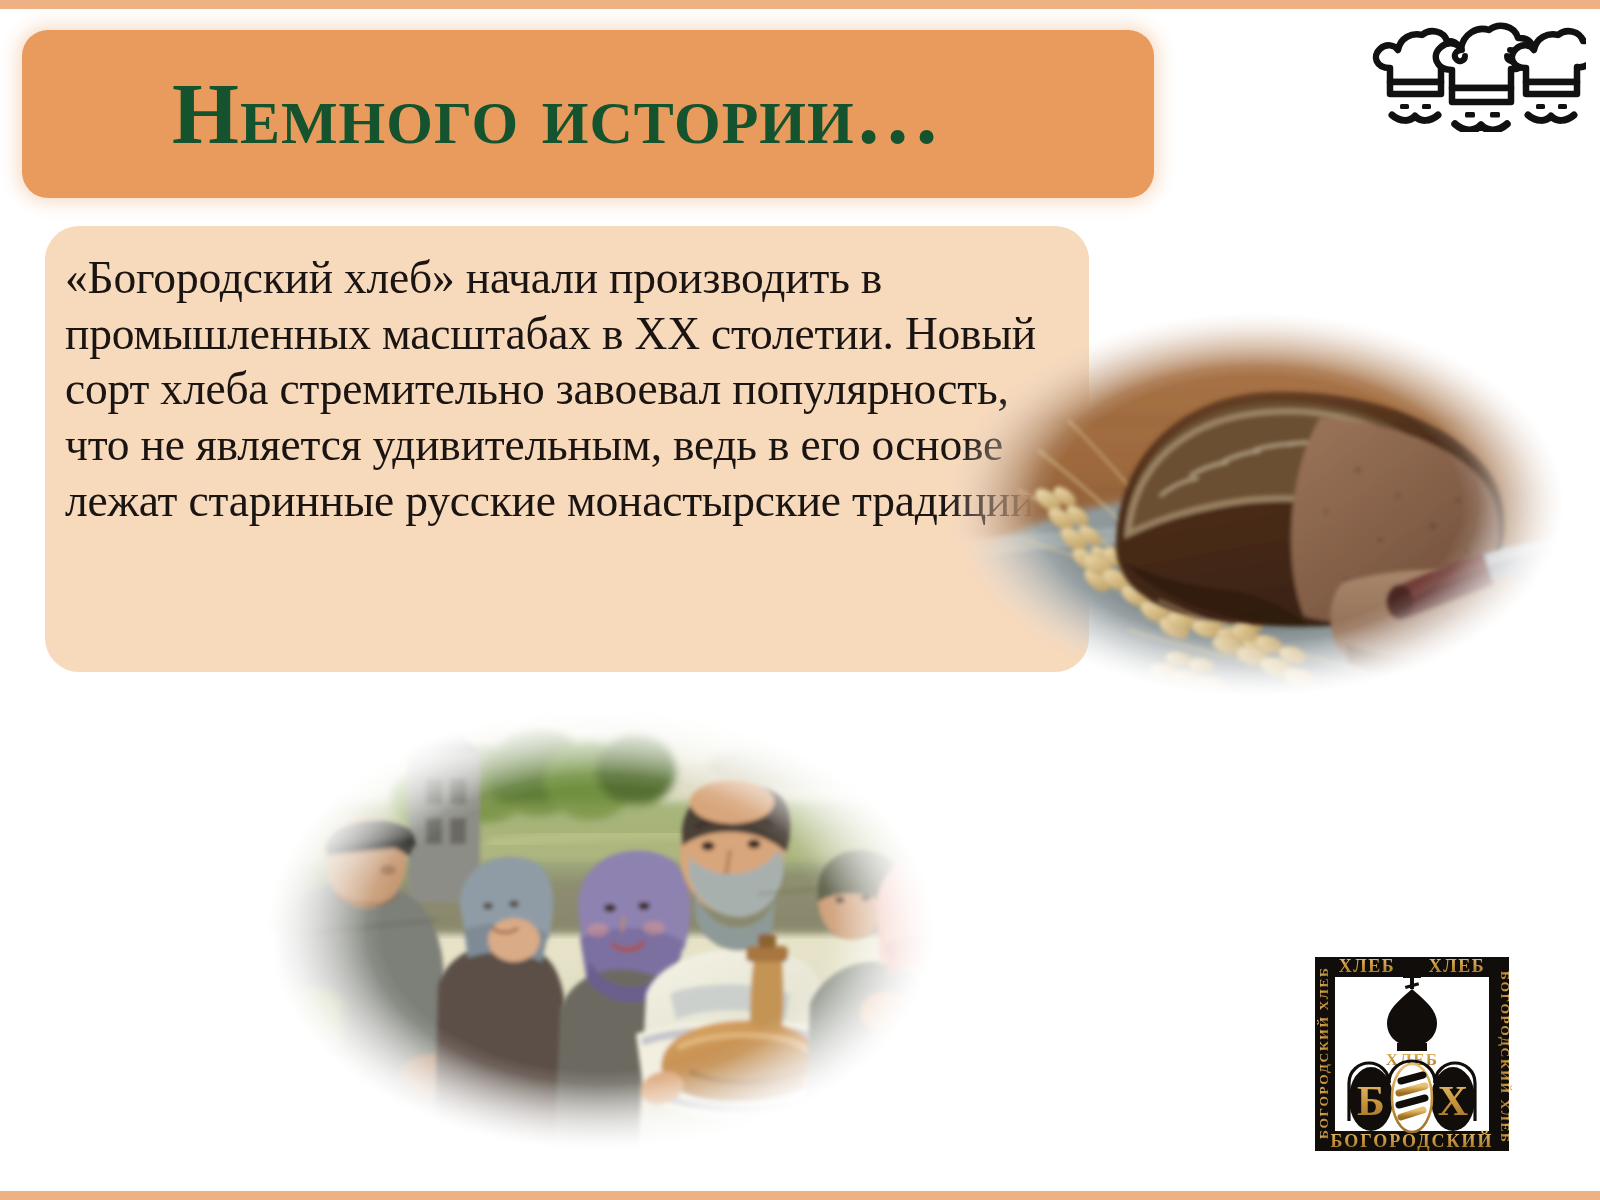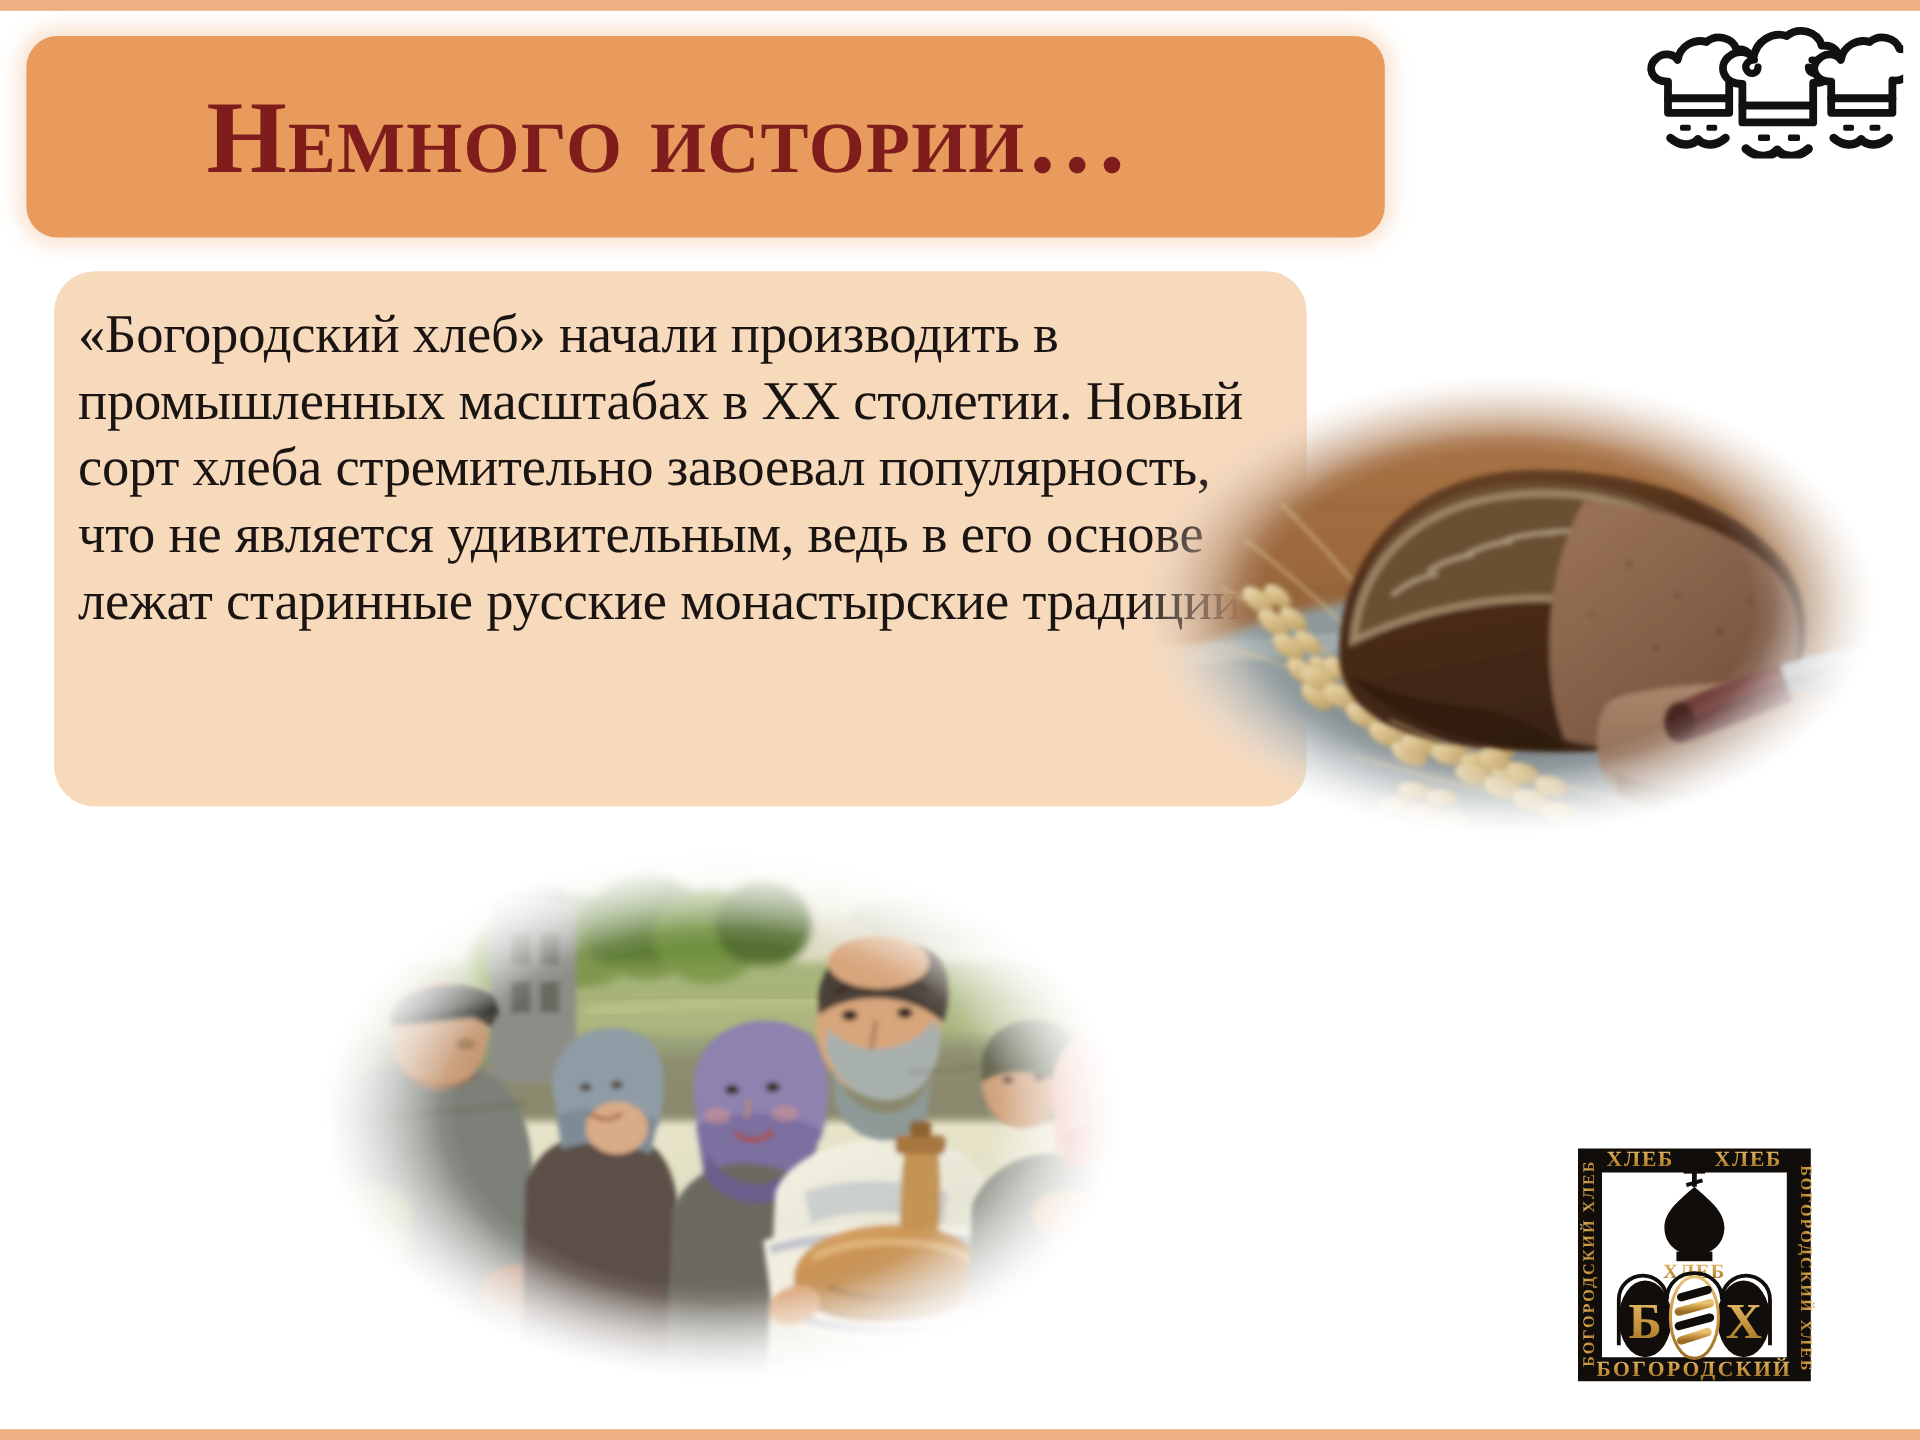--- a/index.html
+++ b/index.html
@@ -34,21 +34,21 @@
     width: 1132px;
     height: 168px;
     background: #e89b5c;
     border-radius: 26px;
     box-shadow: 0 0 16px 6px rgba(232,155,92,0.30);
     display: flex;
     align-items: center;
   }
   .title-text {
     margin-left: 150px;
-    color: #7f1d1d;
+    color: #14532d;
     font-size: 86px;
     font-weight: bold;
     font-variant: small-caps;
     letter-spacing: 1px;
     line-height: 1;
     white-space: nowrap;
     font-family: "Liberation Serif", "DejaVu Serif", serif;
   }
 
   

